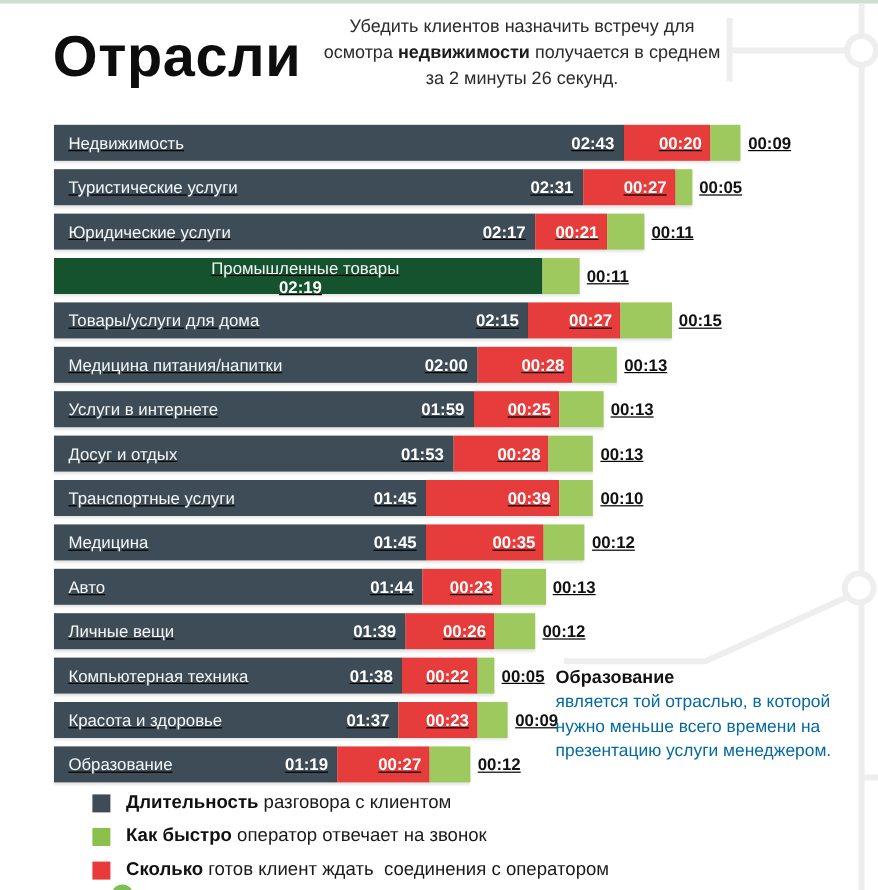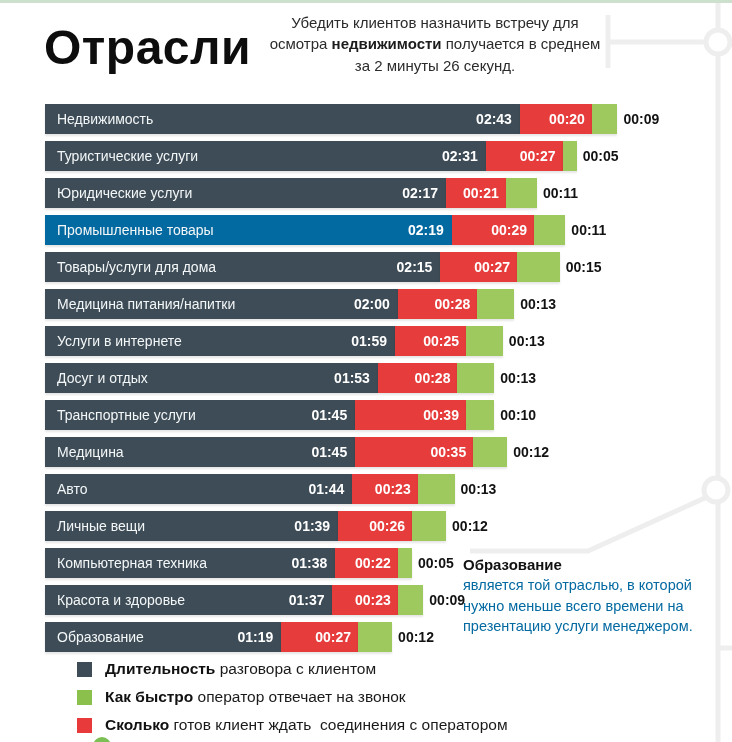--- a/index.html
+++ b/index.html
@@ -14,21 +14,21 @@
   .title{
     position:absolute;left:44px;top:20px;margin:0;
     font-size:48px;font-weight:bold;color:#0d0d0d;letter-spacing:0.5px;z-index:2;
   }
   .intro{
     position:absolute;left:268px;top:12px;width:334px;margin:0;
     text-align:center;font-size:15px;line-height:1.42;color:#2b2b2b;z-index:2;
   }
   .intro b{color:#1c1c1c;margin-top:16px;}
   .chart{position:absolute;left:45px;top:104px;z-index:2;}
-  .row{display:flex;align-items:flex-start;height:30px;margin-bottom:7px;}
+  .row{display:flex;align-items:flex-start;height:30px;margin-bottom:7px;text-decoration:underline;}
   .seg{height:30px;display:flex;align-items:center;box-shadow:0 2px 2px rgba(0,0,0,0.10);}
   .seg-dark{justify-content:space-between;padding-left:12px;}
   .seg-dark .cat{color:#f4f7f8;font-size:14px;white-space:nowrap;}
   .seg-dark .time{color:#ffffff;font-size:14px;font-weight:bold;padding-right:8px;}
   .seg-red{justify-content:flex-end;}
   .seg-red .time{color:#ffffff;font-size:14px;font-weight:bold;padding-right:7px;}
   .outside{
     align-self:center;margin-left:6px;color:#121212;
     font-size:14px;font-weight:bold;white-space:nowrap;
   }
@@ -97,26 +97,23 @@
       <span class="time">02:17</span>
     </div>
     <div class="seg seg-red" style="width: 59.64px; background: rgb(231, 60, 60);">
       <span class="time">00:21</span>
     </div>
     <div class="seg seg-green" style="width: 31.24px; background: rgb(157, 201, 95);"></div>
     <span class="outside">00:11</span>
   </div>
 
   <div class="row">
-    <div class="seg seg-dark" style="width: 394.76px; background: #0369a1;">
+    <div class="seg seg-dark" style="width: 394.76px; background: #14532d; flex-direction: column;">
       <span class="cat">Промышленные товары</span>
       <span class="time">02:19</span>
-    </div>
-    <div class="seg seg-red" style="width: 82.36px; background: rgb(231, 60, 60);">
-      <span class="time">00:29</span>
     </div>
     <div class="seg seg-green" style="width: 31.24px; background: rgb(157, 201, 95);"></div>
     <span class="outside">00:11</span>
   </div>
 
   <div class="row">
     <div class="seg seg-dark" style="width: 383.4px; background: rgb(61, 76, 86);">
       <span class="cat">Товары/услуги для дома</span>
       <span class="time">02:15</span>
     </div>
@@ -173,21 +170,21 @@
     </div>
     <div class="seg seg-green" style="width: 28.4px; background: rgb(157, 201, 95);"></div>
     <span class="outside">00:10</span>
   </div>
 
   <div class="row">
     <div class="seg seg-dark" style="width: 298.2px; background: rgb(61, 76, 86);">
       <span class="cat">Медицина</span>
       <span class="time">01:45</span>
     </div>
-    <div class="seg seg-red" style="width: 118px; background: rgb(231, 60, 60);">
+    <div class="seg seg-red" style="width: 98px; background: rgb(231, 60, 60);">
       <span class="time">00:35</span>
     </div>
     <div class="seg seg-green" style="width: 34.08px; background: rgb(157, 201, 95);"></div>
     <span class="outside">00:12</span>
   </div>
 
   <div class="row">
     <div class="seg seg-dark" style="width: 295.36px; background: rgb(61, 76, 86);">
       <span class="cat">Авто</span>
       <span class="time">01:44</span>

